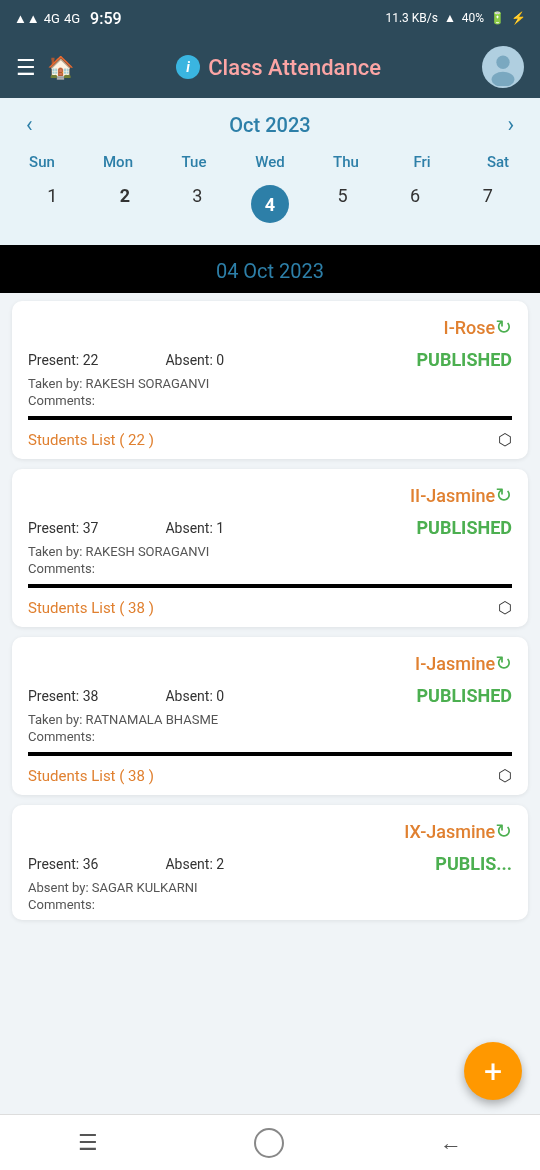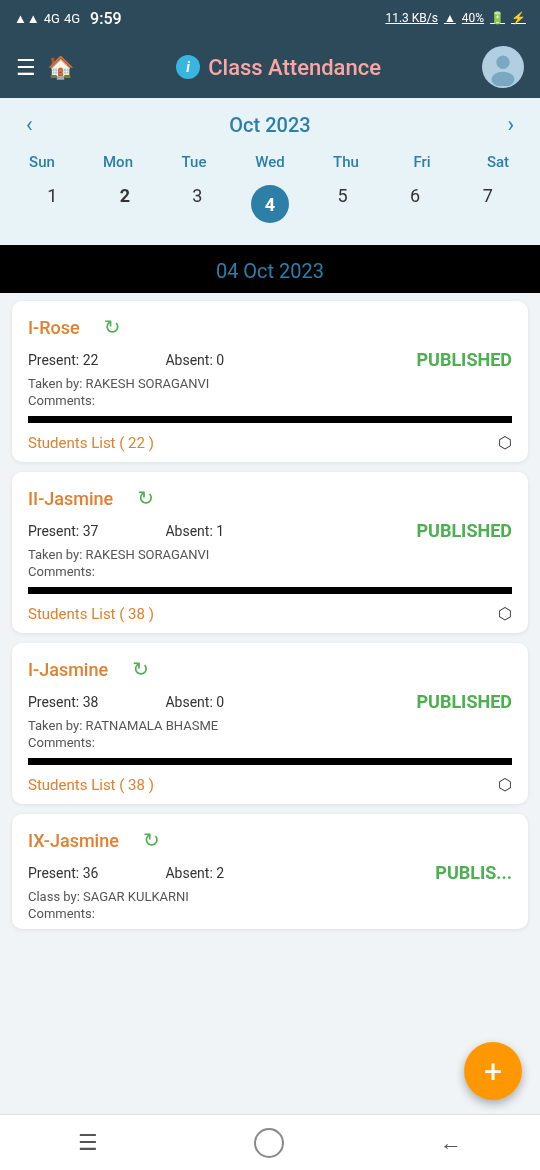--- a/index.html
+++ b/index.html
@@ -11,21 +11,21 @@
       background: #2d4a5a;
       color: white;
       display: flex;
       justify-content: space-between;
       align-items: center;
       padding: 6px 14px;
       font-size: 13px;
       height: 36px;
     }
     .status-left { display: flex; align-items: center; gap: 4px; }
-    .status-right { display: flex; align-items: flex-end; gap: 6px; font-size: 12px; text-decoration: underline; }
+    .status-right { display: flex; align-items: flex-end; gap: 6px; font-size: 12px; }
 
     
     .header {
       background: #2d4a5a;
       display: flex;
       align-items: center;
       padding: 10px 16px;
       height: 62px;
       gap: 12px;
     }
@@ -95,24 +95,23 @@
       gap: 10px;
     }
     .attendance-card {
       background: white;
       border-radius: 10px;
       padding: 14px 16px 0;
       box-shadow: 0 1px 4px rgba(0,0,0,0.08);
     }
     .card-header {
       display: flex;
-      justify-content: flex-start;
+      justify-content: flex-end;
       align-items: center;
       margin-bottom: 10px;
-      gap: 24px;
     }
     .class-name {
       color: #e08030;
       font-size: 18px;
       font-weight: 500;
     }
     .refresh-icon { color: #4caf50; font-size: 20px; cursor: pointer; }
     .card-stats {
       display: flex;
       align-items: center;
@@ -121,21 +120,21 @@
     }
     .stat-present { color: #333; font-size: 14px; margin-right: 24px; }
     .stat-absent { color: #333; font-size: 14px; flex: 1; margin-left: 43px; }
     .published-badge { color: #4caf50; font-weight: bold; font-size: 18px; }
     .card-info { color: #555; font-size: 13px; margin-bottom: 2px; }
     .card-comments { color: #555; font-size: 13px; margin-bottom: 8px; }
     .students-list-row {
       display: flex;
       justify-content: space-between;
       align-items: center;
-      border-top: 7px solid #000000;
+      border-top: 4px solid #000000;
       padding: 10px 0;
       cursor: pointer;
     }
     .students-list-label { color: #e08030; font-size: 15px; }
     .sort-icon { color: #333; font-size: 16px; }
 
     
     .fab {
       position: fixed;
       bottom: 70px;
@@ -299,21 +298,21 @@
   <div class="attendance-card">
     <div class="card-header">
       <span class="class-name">IX-Jasmine</span>
       <span class="refresh-icon">↻</span>
     </div>
     <div class="card-stats">
       <span class="stat-present">Present: 36</span>
       <span class="stat-absent">Absent: 2</span>
       <span class="published-badge">PUBLIS...</span>
     </div>
-    <div class="card-info">Class by: SAGAR KULKARNI</div>
+    <div class="card-info">Absent by: SAGAR KULKARNI</div>
     <div class="card-comments">Comments:</div>
   </div>
 
 </div>
 
 <div class="fab">
   <span>+</span>
 </div>
 
 <div class="bottom-nav">

